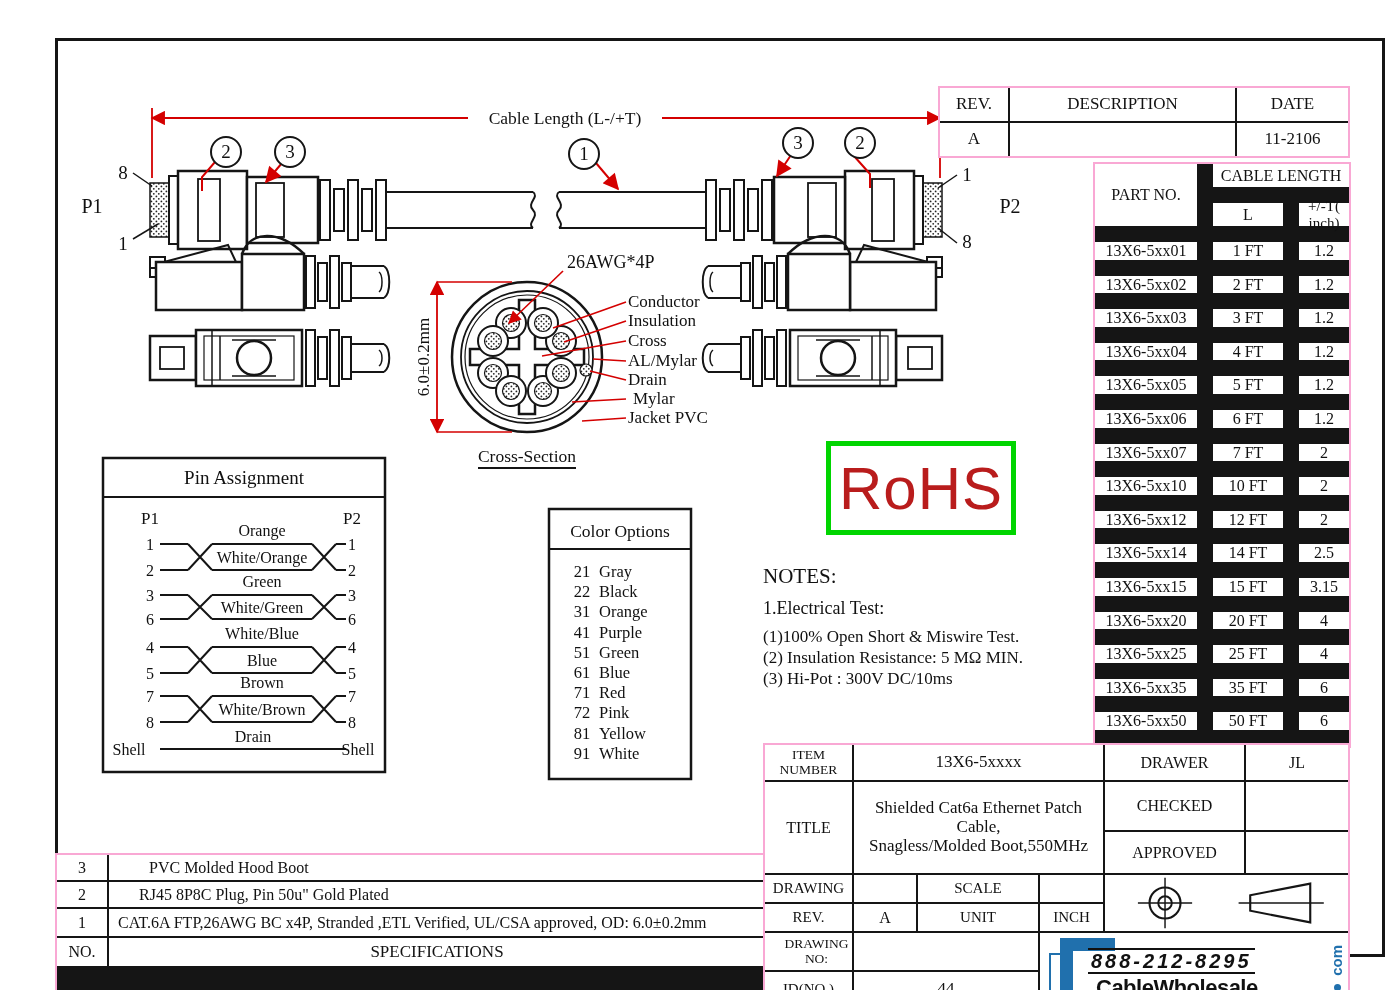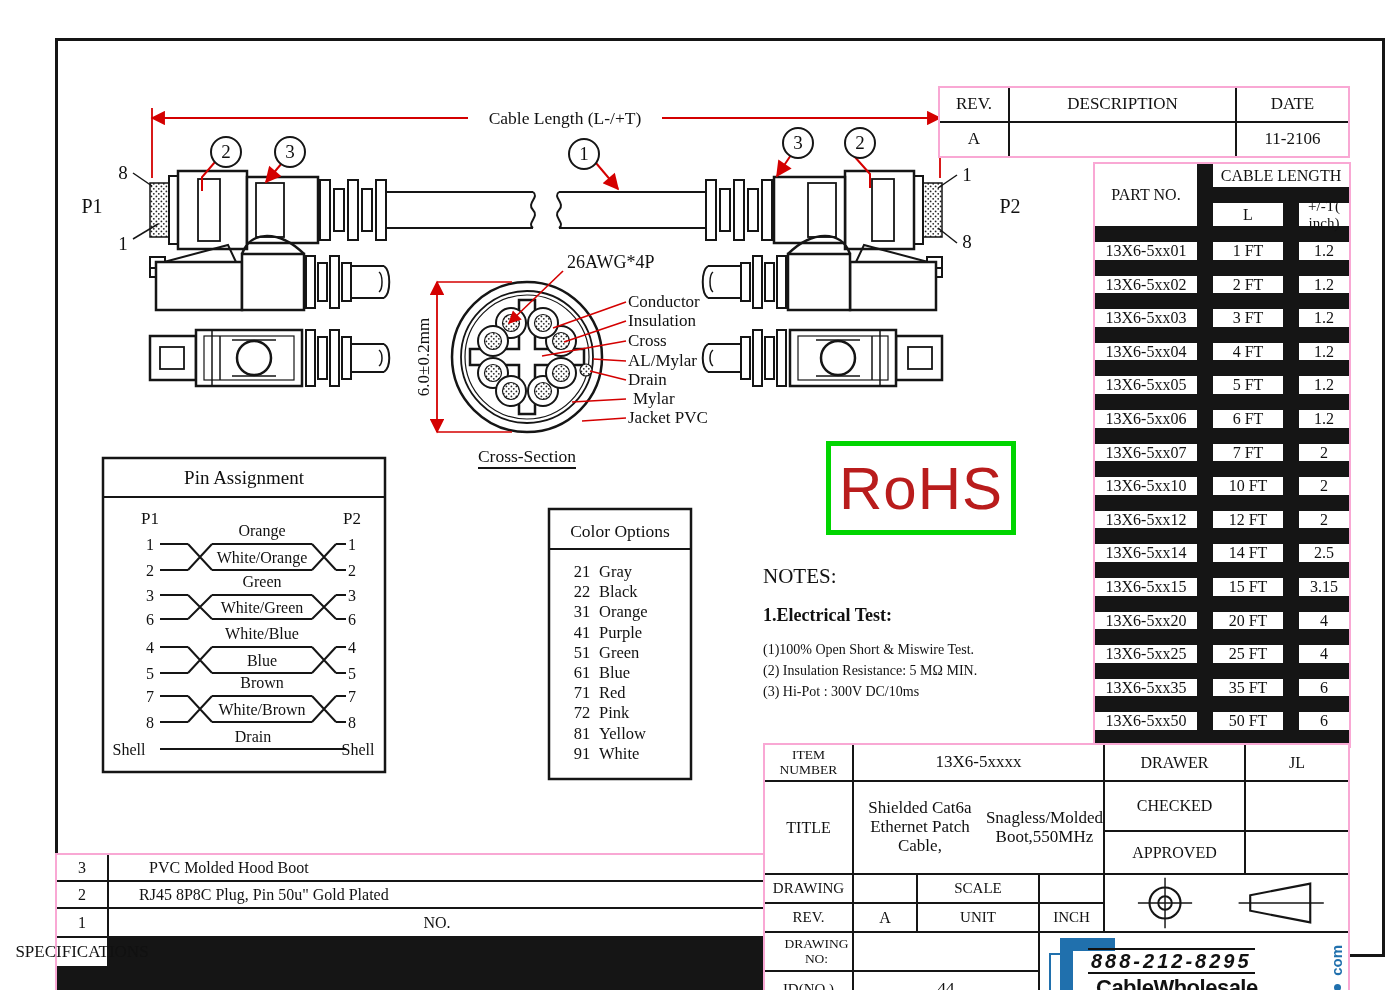--- a/index.html
+++ b/index.html
@@ -13,23 +13,23 @@
            font-size:17px;line-height:1.1;text-align:center;}
   .left{justify-content:flex-start !important;text-align:right;padding-left:9px;}
   .fs14{font-size:13.5px !important;}
   .fs15{font-size:15px !important;}
   .fs16{font-size:16px !important;}
   .fs18{font-size:18px !important;}
   
   svg text{font-family:"Liberation Serif","DejaVu Serif",serif;fill:#111;}
   
   .notes{width:330px;}
-  .notes .h{font-size:21px;margin-bottom:16px;}
-  .notes .l1{font-size:18px;margin-bottom:13px;font-weight:bold;}
-  .notes .li{font-size:14px;line-height:21px;}
+  .notes .h{font-size:21px;margin-bottom:9px;}
+  .notes .l1{font-size:18px;margin-bottom:7px;}
+  .notes .li{font-size:17px;line-height:21px;}
   
   .rohs{left:826px;top:441px;width:180px;height:84px;border:5px solid #00d500;
         display:flex;align-items:center;justify-content:center;color:#b91c1c;
         font-family:"Liberation Sans","DejaVu Sans",sans-serif;font-size:60px;letter-spacing:1px;}
   
   .logo-cell{position:relative;overflow:hidden;}
   .logo-tab{position:absolute;left:9px;top:20px;width:12px;height:38px;border:2px solid #2070ad;background:#fff;}
   .logo-c{position:absolute;left:20px;top:5px;width:42px;height:63px;
           border:13px solid #2070ad;border-right:none;}
   .logo-phone{position:absolute;left:48px;top:15px;font-style:italic;font-weight:bold;font-size:20px;
@@ -365,32 +365,33 @@
   <div class="abs rohs">
     <span>RoHS</span>
   </div>
 
   <div class="abs tbl" style="left:55px;top:805px;width:708px;height:152px;grid-template-columns:50px 1fr;grid-template-rows:25px 25px 27px 28px 1fr;">
     <div class="fs16">3</div>
     <div class="fs16 left" style="padding-left:40px">PVC Molded Hood Boot</div>
     <div class="fs16">2</div>
     <div class="fs16 left" style="padding-left:30px">RJ45 8P8C  Plug, Pin 50u" Gold Plated</div>
     <div class="fs16">1</div>
+    <div class="fs16 left">CAT.6A FTP,26AWG BC x4P, Stranded ,ETL Verified, UL/CSA approved, OD: 6.0±0.2mm</div>
     <div class="fs16">NO.</div>
     <div>SPECIFICATIONS</div>
   </div>
 
   <div class="abs tbl" style="left:763px;top:695px;width:583px;height:262px;grid-template-columns:87px 62px 120px 63px 139px 1fr;grid-template-rows:35px 48px 41px 27px 27px 37px 1fr;">
     <div class="fs14">ITEM NUMBER</div>
     <div style="grid-column:2/5">13X6-5xxxx</div>
     <div class="fs16">DRAWER</div>
     <div class="fs16">JL</div>
 
     <div class="fs16" style="grid-row:2/4">TITLE</div>
-    <div style="grid-column:2/5;grid-row:2/4;">
+    <div style="grid-column:2/5;grid-row:2/4;flex-direction:column">
       <div>Shielded Cat6a Ethernet Patch Cable,</div>
       <div>Snagless/Molded Boot,550MHz</div>
     </div>
     <div class="fs16">CHECKED</div>
     <div></div>
     <div class="fs16">APPROVED</div>
     <div></div>
 
     <div class="fs15">DRAWING</div>
     <div></div>

